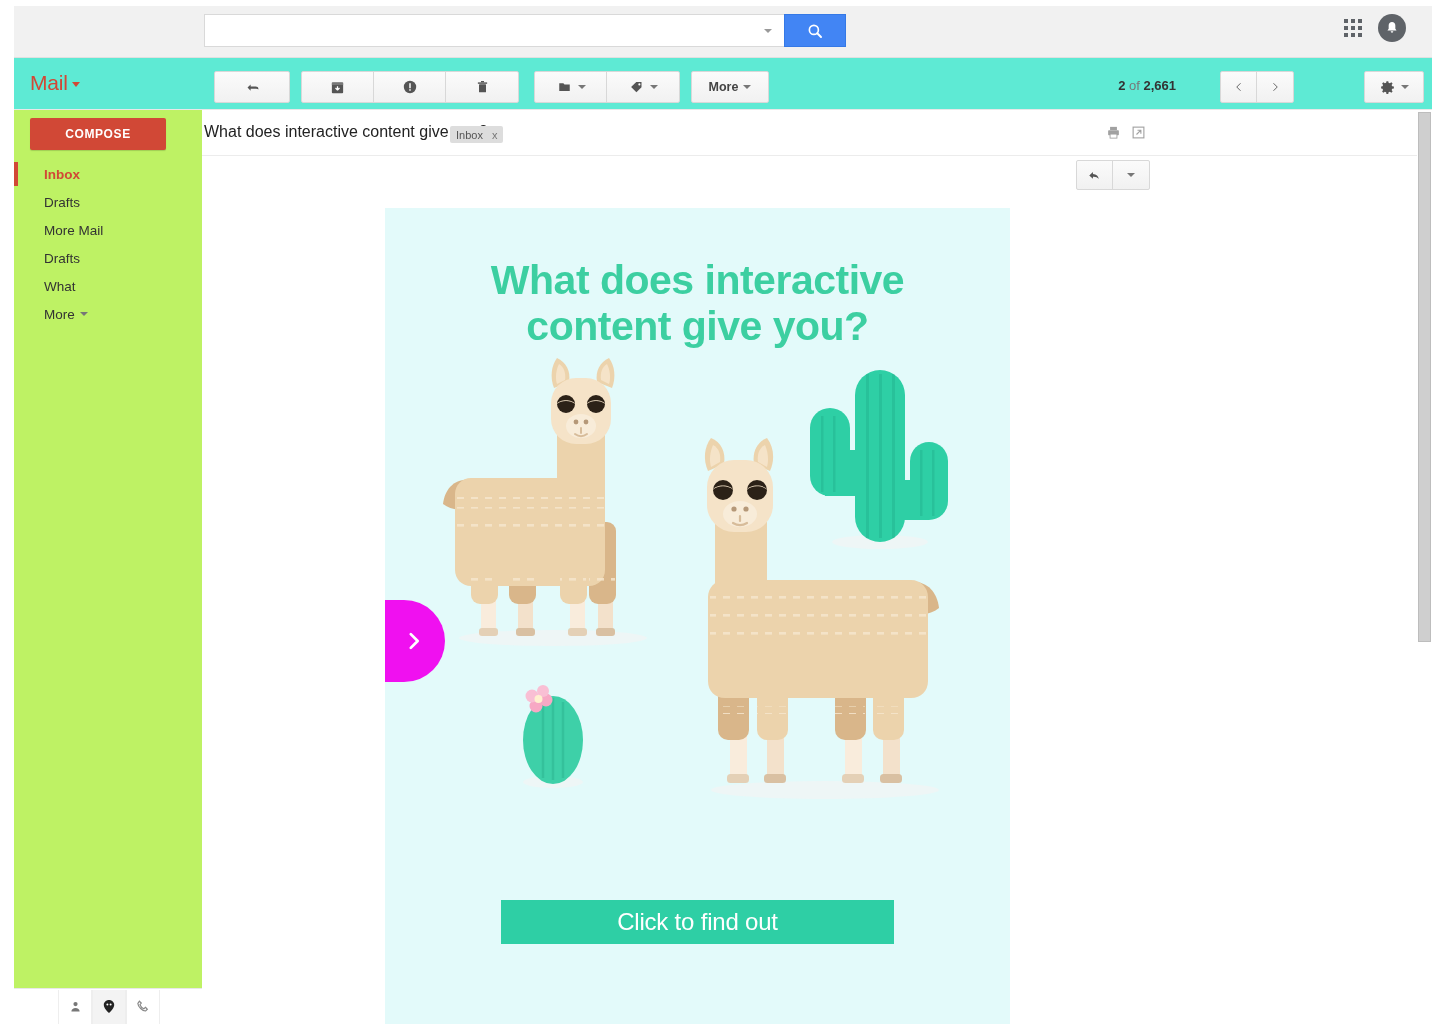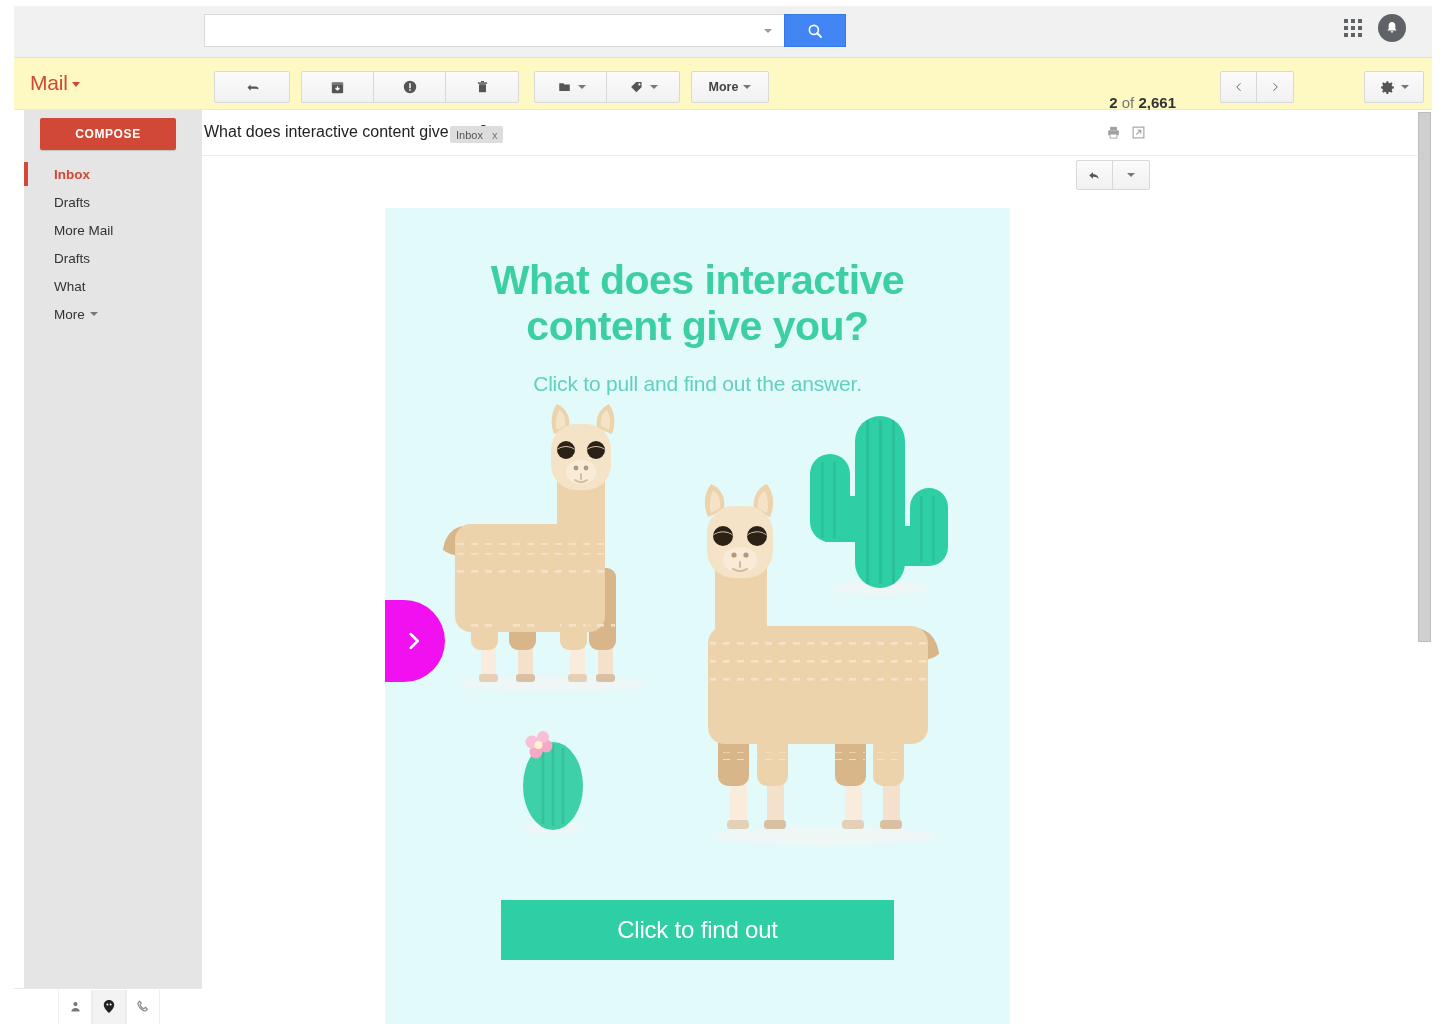--- a/index.html
+++ b/index.html
@@ -56,21 +56,21 @@
   .apps-grid i { background: #5f6368; display: block; width: 4px; height: 4px; }
   .avatar-btn {
     width: 28px; height: 28px; border-radius: 50%;
     background: #5f6368; display: flex; align-items: center;
     justify-content: center; cursor: pointer;
   }
 
   
   .mailbar {
     position: absolute; left: 14px; top: 58px; width: 1418px; height: 52px;
-    background: #fef9c3; border-bottom: 1px solid #e8e8e8;
+    background: #5eead4; border-bottom: 1px solid #e8e8e8;
   }
   .brand {
     position: absolute; left: 16px; top: 13px;
     font-size: 21px; color: #d14836; letter-spacing: -0.2px;
   }
   .brand .tri {
     display: inline-block; width: 0; height: 0; margin-left: 4px;
     vertical-align: 3px;
     border-left: 4px solid transparent; border-right: 4px solid transparent;
     border-top: 5px solid #d14836;
@@ -93,30 +93,30 @@
     border-right: 4px solid transparent; border-top: 4px solid #777;
   }
   .g-back   { left: 200px; }
   .g-mid    { left: 287px; }
   .g-move   { left: 520px; }
   .g-more   { left: 677px; }
   .g-more .tb-btn { min-width: 76px; }
 
   .counter {
     position: absolute; right: 256px; top: 20px;
-    font-size: 15px; color: #777; margin-top: 16px;
+    font-size: 13px; color: #777;
   }
   .counter b { color: #333; }
   .g-nav { position: absolute; right: 138px; top: 13px; }
   .g-nav .tb-btn { min-width: 36px; }
   .g-gear { position: absolute; right: 8px; top: 13px; }
   .g-gear .tb-btn { min-width: 58px; }
 
   
-  .sidebar { position: absolute; left: 24px; top: 110px; width: 188px; height: 878px; background: #e5e5e5; }
+  .sidebar { position: absolute; left: 14px; top: 110px; width: 188px; height: 878px; background: #bef264; }
   .compose {
     position: absolute; left: 16px; top: 8px; width: 136px; height: 32px;
     background: #d14836; color: #fff; font-size: 12px; font-weight: bold;
     letter-spacing: 0.6px; display: flex; align-items: center;
     justify-content: center; cursor: pointer; border-radius: 2px;
     box-shadow: 0 1px 1px rgba(0,0,0,0.15);
   }
   .nav { position: absolute; left: 0; top: 50px; width: 188px; }
   .nav-item {
     position: relative; height: 28px; display: flex; align-items: center;
@@ -182,21 +182,21 @@
     text-align: center; color: #3ccfa1;
     font-size: 41px; font-weight: bold; line-height: 1.12;
     padding: 50px 40px 0 40px; letter-spacing: -0.5px;
   }
   .eb-sub {
     text-align: center; color: #63cfc0;
     font-size: 21px; padding-top: 22px; letter-spacing: -0.2px;
   }
   .art { position: relative; width: 625px; height: 470px; }
   .cta {
-    position: absolute; left: 116px; top: 692px; width: 393px; height: 60px;
+    position: absolute; left: 116px; top: 692px; width: 393px; height: 44px;
     background: #2ecfa5; color: #ffffff; font-size: 24px;
     display: flex; align-items: center; justify-content: center;
     cursor: pointer; letter-spacing: -0.2px;
   }
 
   
   .pull-tab {
     position: absolute; left: 385px; top: 600px; width: 60px; height: 82px;
     z-index: 25; cursor: pointer;
   }
@@ -421,21 +421,20 @@
           <path d="M9.5 6.4L3.6 11.8l5.9 5.4v-3.1c4.3-.3 7 .9 9.2 3.5-.4-4.6-3.6-7.6-9.2-8z" fill="#555"></path>
         </svg>
       </div>
       <div class="tb-btn">
         <span class="tb-caret"></span>
       </div>
     </div>
 
     <div class="email-body">
       <div class="eb-head">What does interactive content give you?</div>
-      <div class="eb-sub">Click to pull and find out the answer.</div>
 
       <div class="art">
         <svg width="625" height="470" viewBox="0 0 625 470">
           <defs>
             <pattern id="stitch" width="14" height="9" patternUnits="userSpaceOnUse">
               <rect x="2" y="3" width="7" height="2.6" fill="#f6e6cd"></rect>
             </pattern>
           </defs>
 
           <g>

